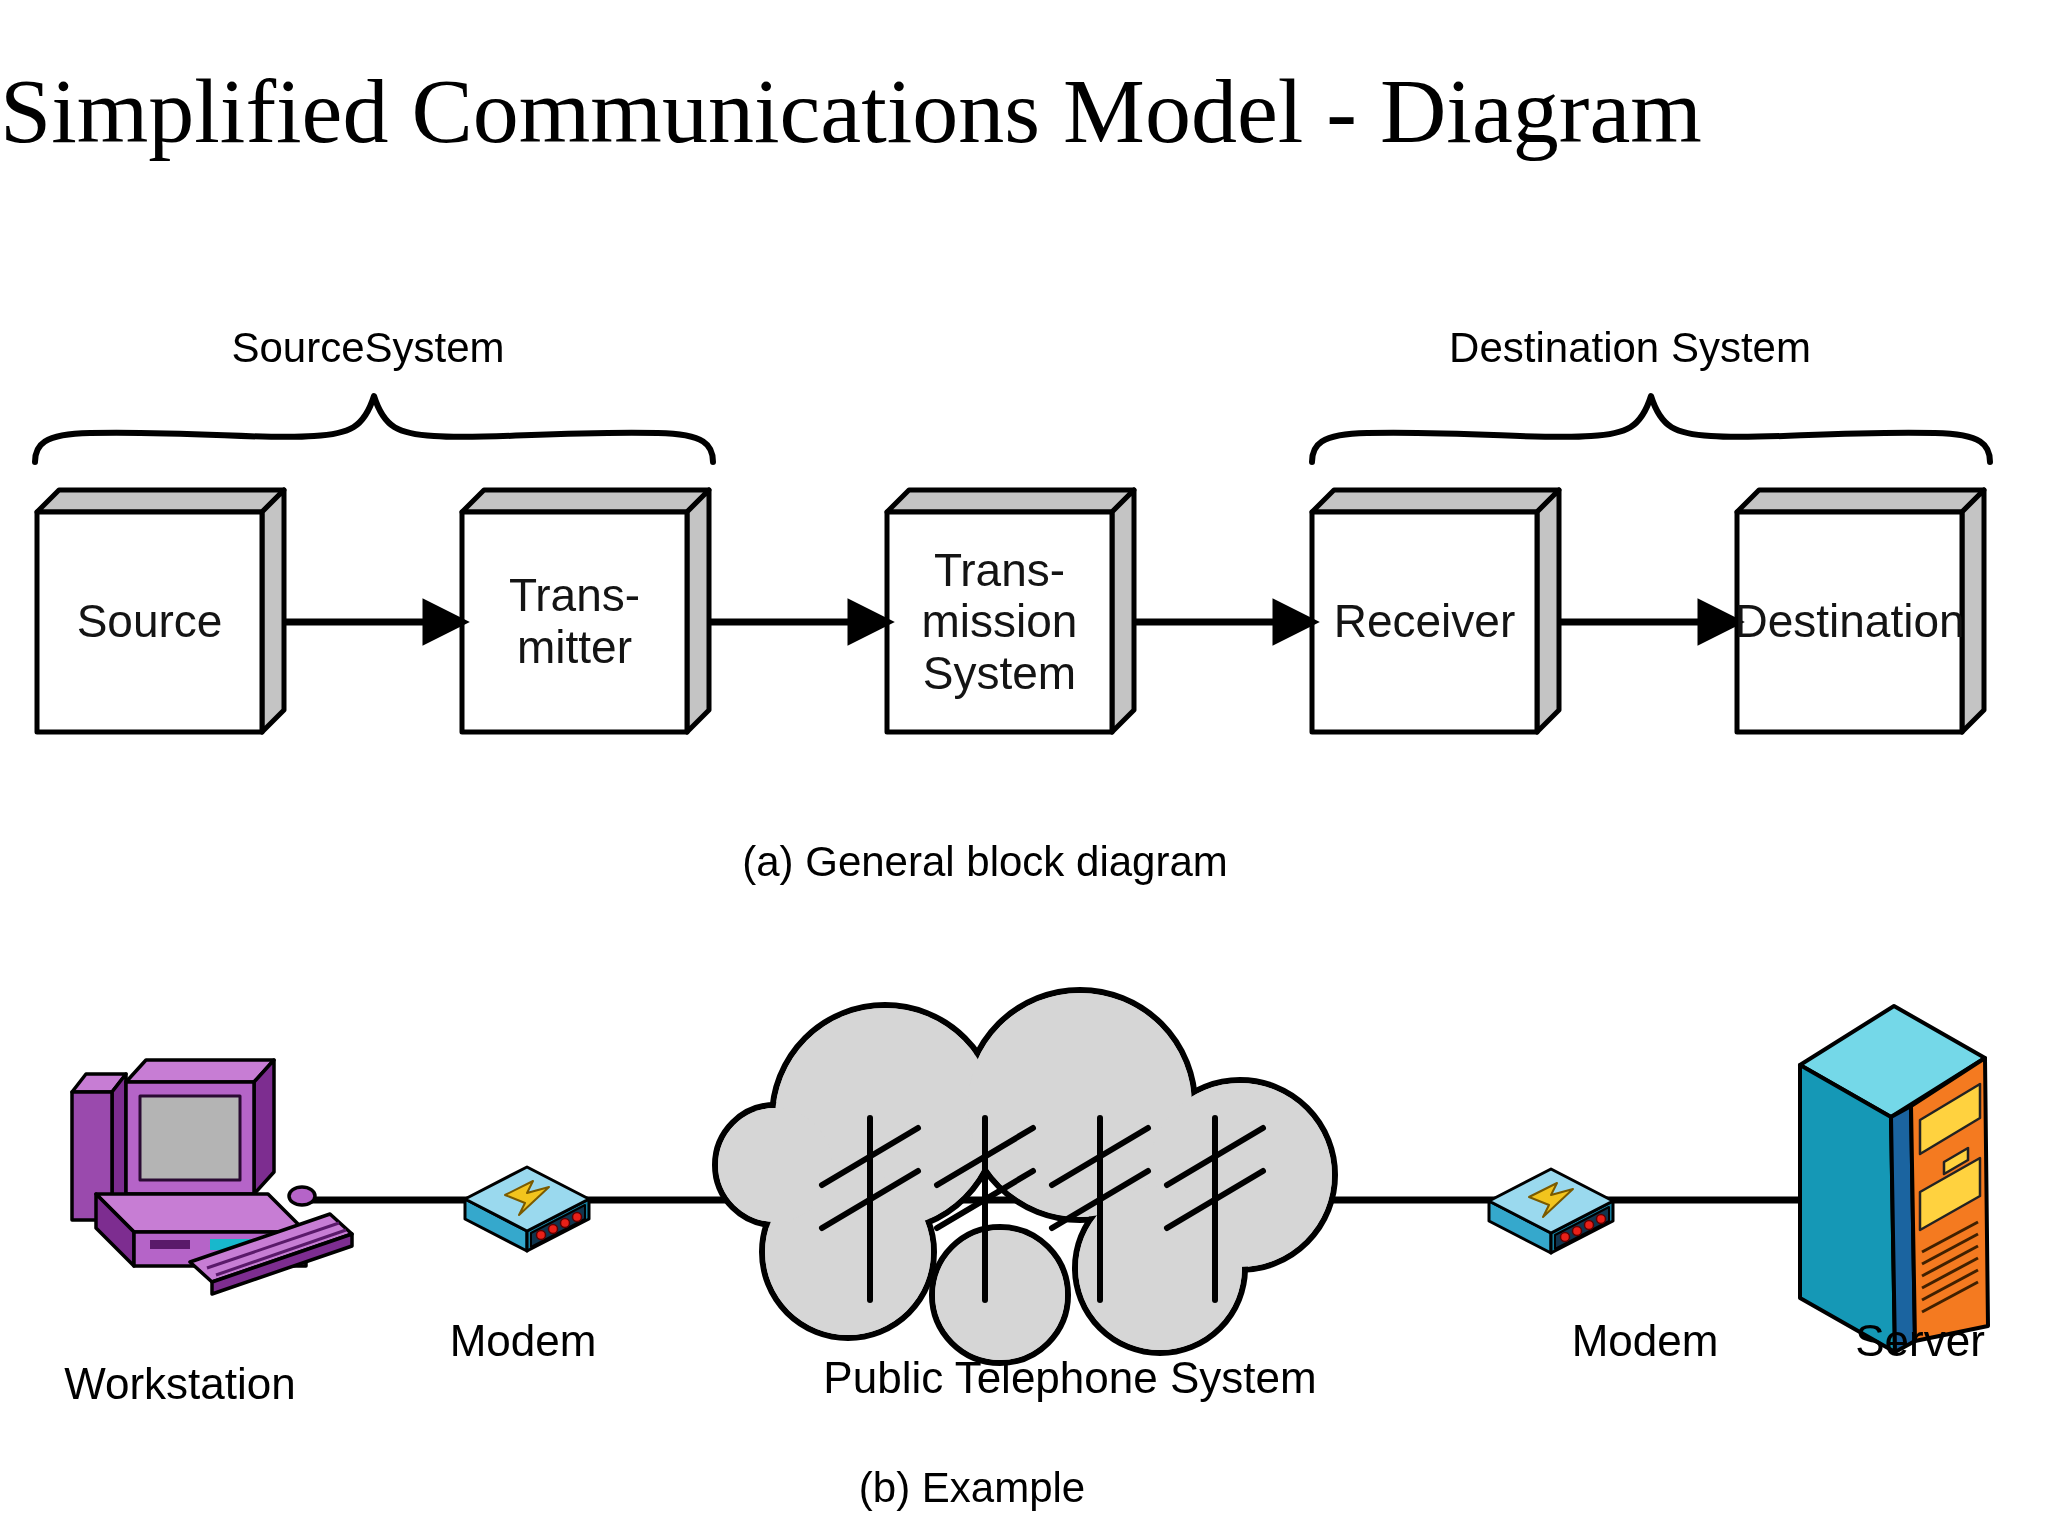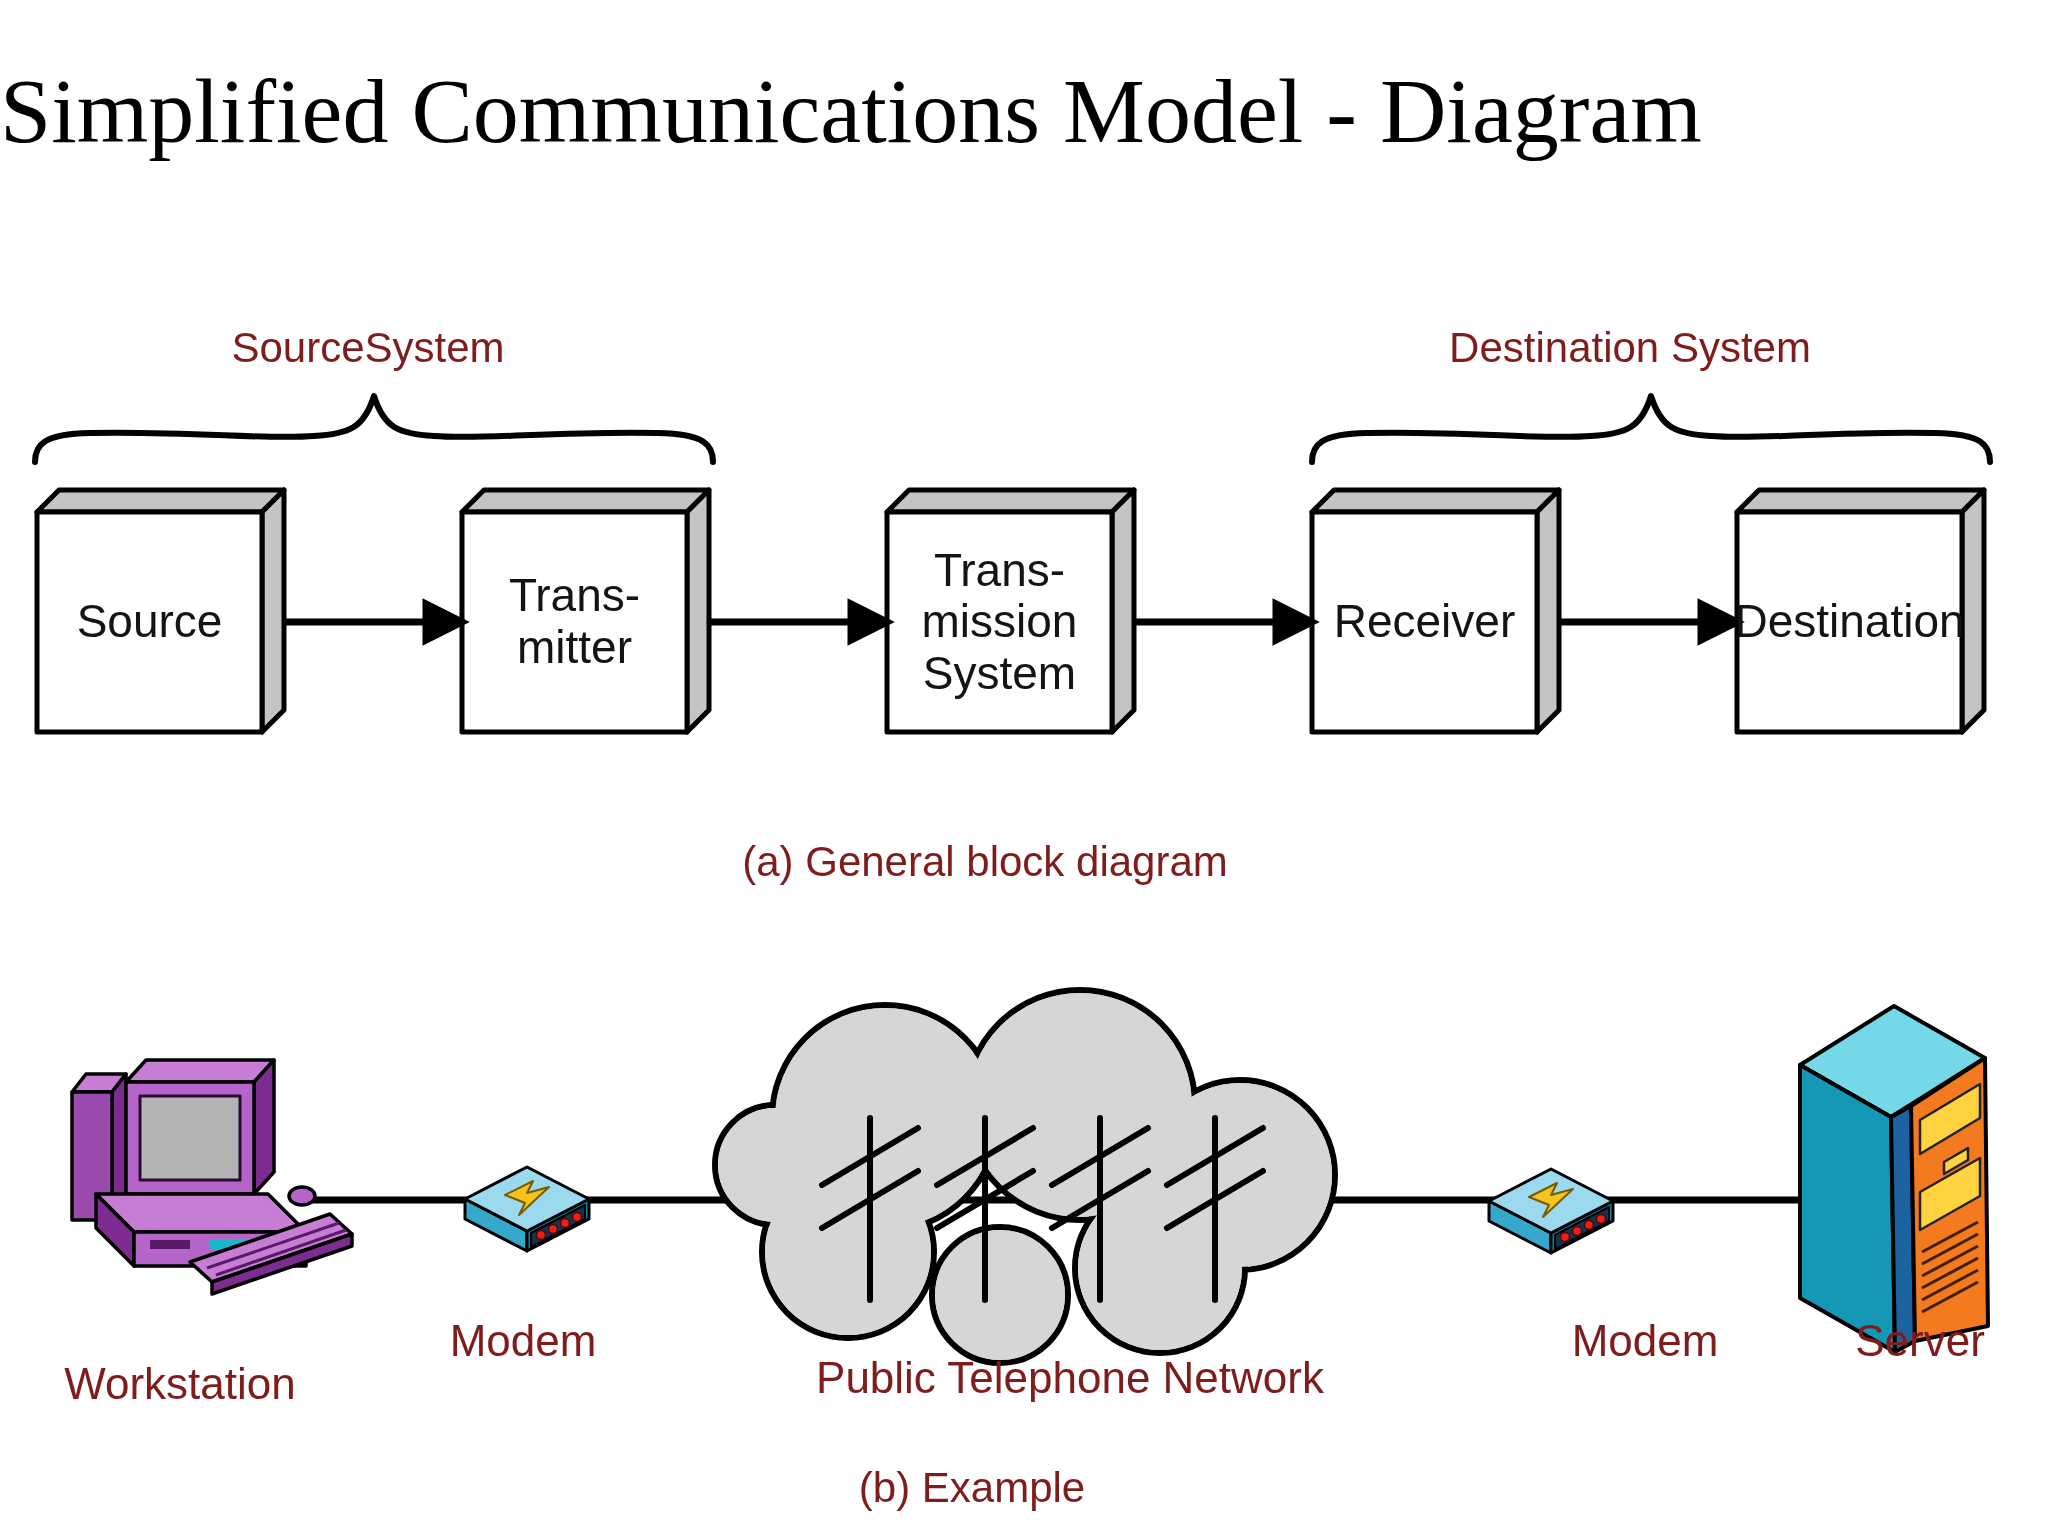--- a/index.html
+++ b/index.html
@@ -1,21 +1,21 @@
 <!DOCTYPE html>
 <html><head>
 <meta charset="utf-8">
 <style>
   html,body{margin:0;padding:0;background:#ffffff;}
   .slide{position:relative;width:2048px;height:1536px;background:#ffffff;overflow:hidden;
          font-family:"Liberation Sans",sans-serif;color:#121212;}
   .title{position:absolute;left:0;top:58px;width:2048px;margin:0;text-align:left;
          font-family:"Liberation Serif",serif;font-weight:400;font-size:92px;color:#000;}
   svg.canvas{position:absolute;left:0;top:0;width:2048px;height:1536px;}
-  .lbl{position:absolute;transform:translate(-50%,-50%);white-space:nowrap;color:#7f1d1d;}
+  .lbl{position:absolute;transform:translate(-50%,-50%);white-space:nowrap;color:#000000;}
   .sys-label{font-size:42px;}
   .caption{font-size:42px;}
   .b-label{font-size:44px;}
   .box-label{position:absolute;width:225px;height:220px;display:flex;flex-direction:column;
              justify-content:center;align-items:center;font-size:46px;line-height:1.12;
              text-align:center;color:#141414;}
   .box-label div{white-space:nowrap;}
 </style>
 </head>
 <body>
@@ -200,18 +200,18 @@
     <div>Destination</div>
   </div>
   <div class="box-label" style="left:1312px;top:512px;">
     <div>Receiver</div>
   </div>
 
   <div class="lbl caption" style="left:985px;top:862px;">(a) General block diagram</div>
 
   <div class="lbl b-label" style="left:180px;top:1341px;margin-top:43px;">Workstation</div>
   <div class="lbl b-label" style="left:523px;top:1341px;">Modem</div>
-  <div class="lbl b-label" style="left:1070px;top:1378px;">Public Telephone Network</div>
+  <div class="lbl b-label" style="left:1070px;top:1378px;">Public Telephone System</div>
   <div class="lbl b-label" style="left:1645px;top:1341px;">Modem</div>
   <div class="lbl b-label" style="left:1920px;top:1341px;">Server</div>
 
   <div class="lbl caption" style="left:972px;top:1488px;">(b) Example</div>
 </div>
 
 </body></html>

